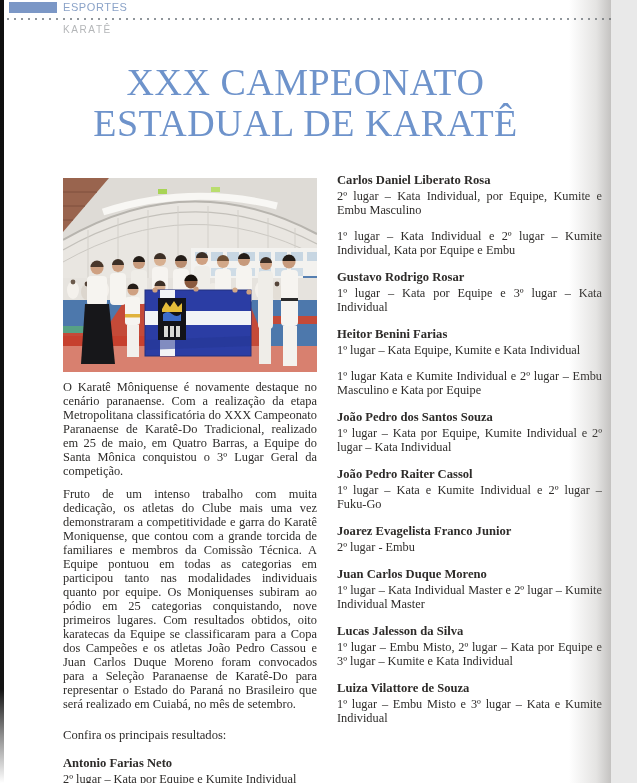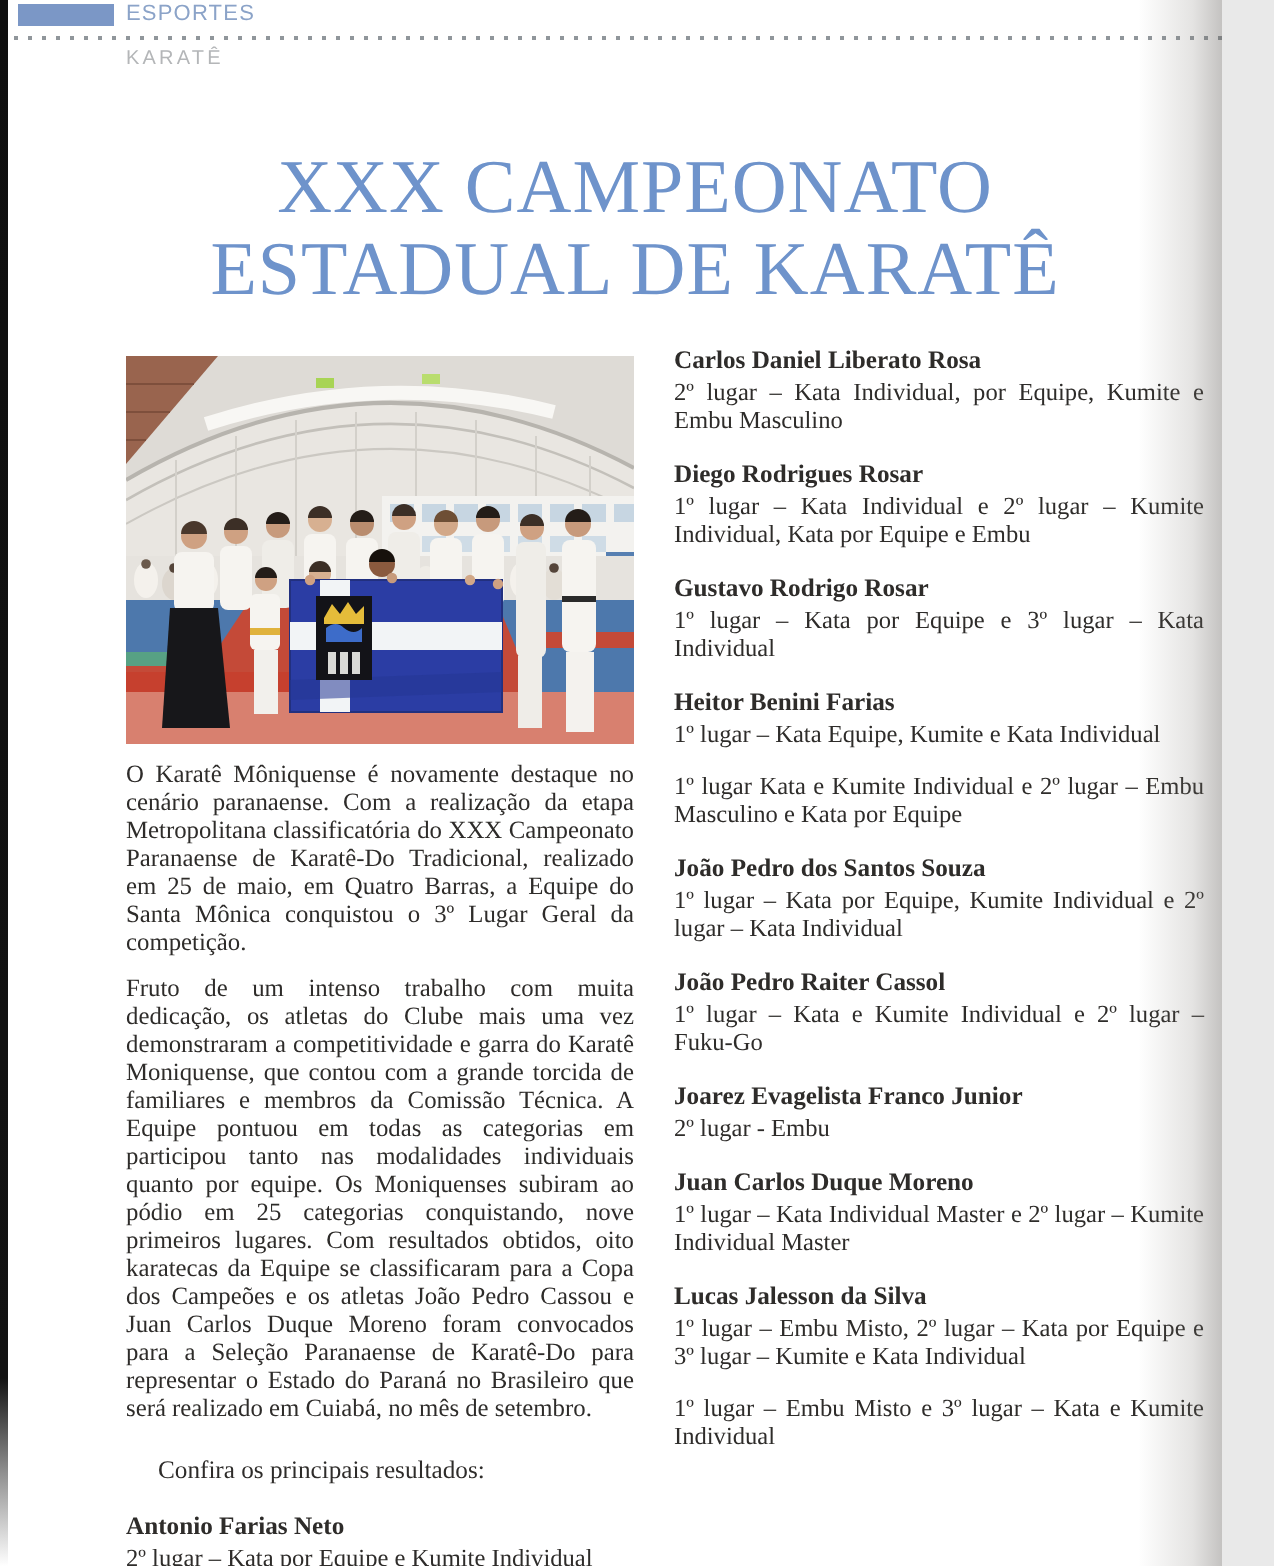--- a/index.html
+++ b/index.html
@@ -19,40 +19,40 @@
   .subkicker{position:absolute;left:63px;top:24px;font-family:"Liberation Sans",sans-serif;
         font-size:10px;letter-spacing:1.6px;color:#b4b6b8;}
   
   .title{position:absolute;top:62px;left:0;width:100%;text-align:center;color:#6e93cb;
         font-size:38px;line-height:41px;letter-spacing:.5px;font-weight:normal;}
   
   .photo{position:absolute;left:63px;top:178px;width:254px;height:194px;overflow:hidden;}
   
   .col-left{position:absolute;left:63px;top:380px;width:254px;}
   .col-left p{margin:0 0 9px;font-size:12.4px;line-height:14px;text-align:justify;}
-  .results-intro{margin:17px 16px 12px;font-size:12.6px;line-height:15px;}
+  .results-intro{margin:17px 0 12px;font-size:12.6px;line-height:15px;}
   .col-right{position:absolute;left:337px;top:172px;width:265px;}
   .entry{margin-bottom:12px;}
   .entry-left{margin-bottom:15px;}
   .ename{font-weight:bold;font-size:12.6px;line-height:16px;margin-bottom:1px;}
   .eres{font-size:12.3px;line-height:14px;text-align:justify;}
 </style>
 </head>
 <body>
 
 <div class="page">
   <div class="leftstrip"></div>
   <div class="rightshade"></div>
 
   <div class="kicker-bar"></div>
   <div class="kicker">ESPORTES</div>
   <div class="dotrule"></div>
   <div class="subkicker">KARATÊ</div>
 
-  <h1 class="title" style="margin:12px;">
+  <h1 class="title" style="margin:0;">
     <div>XXX CAMPEONATO</div>
     <div>ESTADUAL DE KARATÊ</div>
   </h1>
 
   <div class="photo">
     <svg width="254" height="194" viewBox="0 0 254 194">
 
       <rect x="0" y="0" width="254" height="122" fill="#e9e6e1"></rect>
       <path d="M0,62 Q127,-12 254,56 L254,0 L0,0 Z" fill="#dedbd6"></path>
       <path d="M0,62 Q127,-12 254,56" stroke="#b7b4ae" stroke-width="2" fill="none"></path>
@@ -226,21 +226,20 @@
     </div>
 
   </div>
 
   <div class="col-right">
     <div class="entry">
       <div class="ename">Carlos Daniel Liberato Rosa</div>
       <div class="eres">2º lugar – Kata Individual, por Equipe, Kumite e Embu Masculino</div>
     </div>
     <div class="entry">
-      <div class="ename">Diego Rodrigues Rosar</div>
       <div class="eres">1º lugar – Kata Individual e 2º lugar – Kumite Individual, Kata por Equipe e Embu</div>
     </div>
     <div class="entry">
       <div class="ename">Gustavo Rodrigo Rosar</div>
       <div class="eres">1º lugar – Kata por Equipe e 3º lugar – Kata Individual</div>
     </div>
     <div class="entry">
       <div class="ename">Heitor Benini Farias</div>
       <div class="eres">1º lugar – Kata Equipe, Kumite e Kata Individual</div>
     </div>
@@ -261,17 +260,18 @@
     </div>
     <div class="entry">
       <div class="ename">Juan Carlos Duque Moreno</div>
       <div class="eres">1º lugar – Kata Individual Master e 2º lugar – Kumite Individual Master</div>
     </div>
     <div class="entry">
       <div class="ename">Lucas Jalesson da Silva</div>
       <div class="eres">1º lugar – Embu Misto, 2º lugar – Kata por Equipe e 3º lugar – Kumite e Kata Individual</div>
     </div>
     <div class="entry">
+      <div class="ename">Luiza Vilattore de Souza</div>
       <div class="eres">1º lugar – Embu Misto e 3º lugar – Kata e Kumite Individual</div>
     </div>
 
   </div>
 </div>
 
 </body></html>

